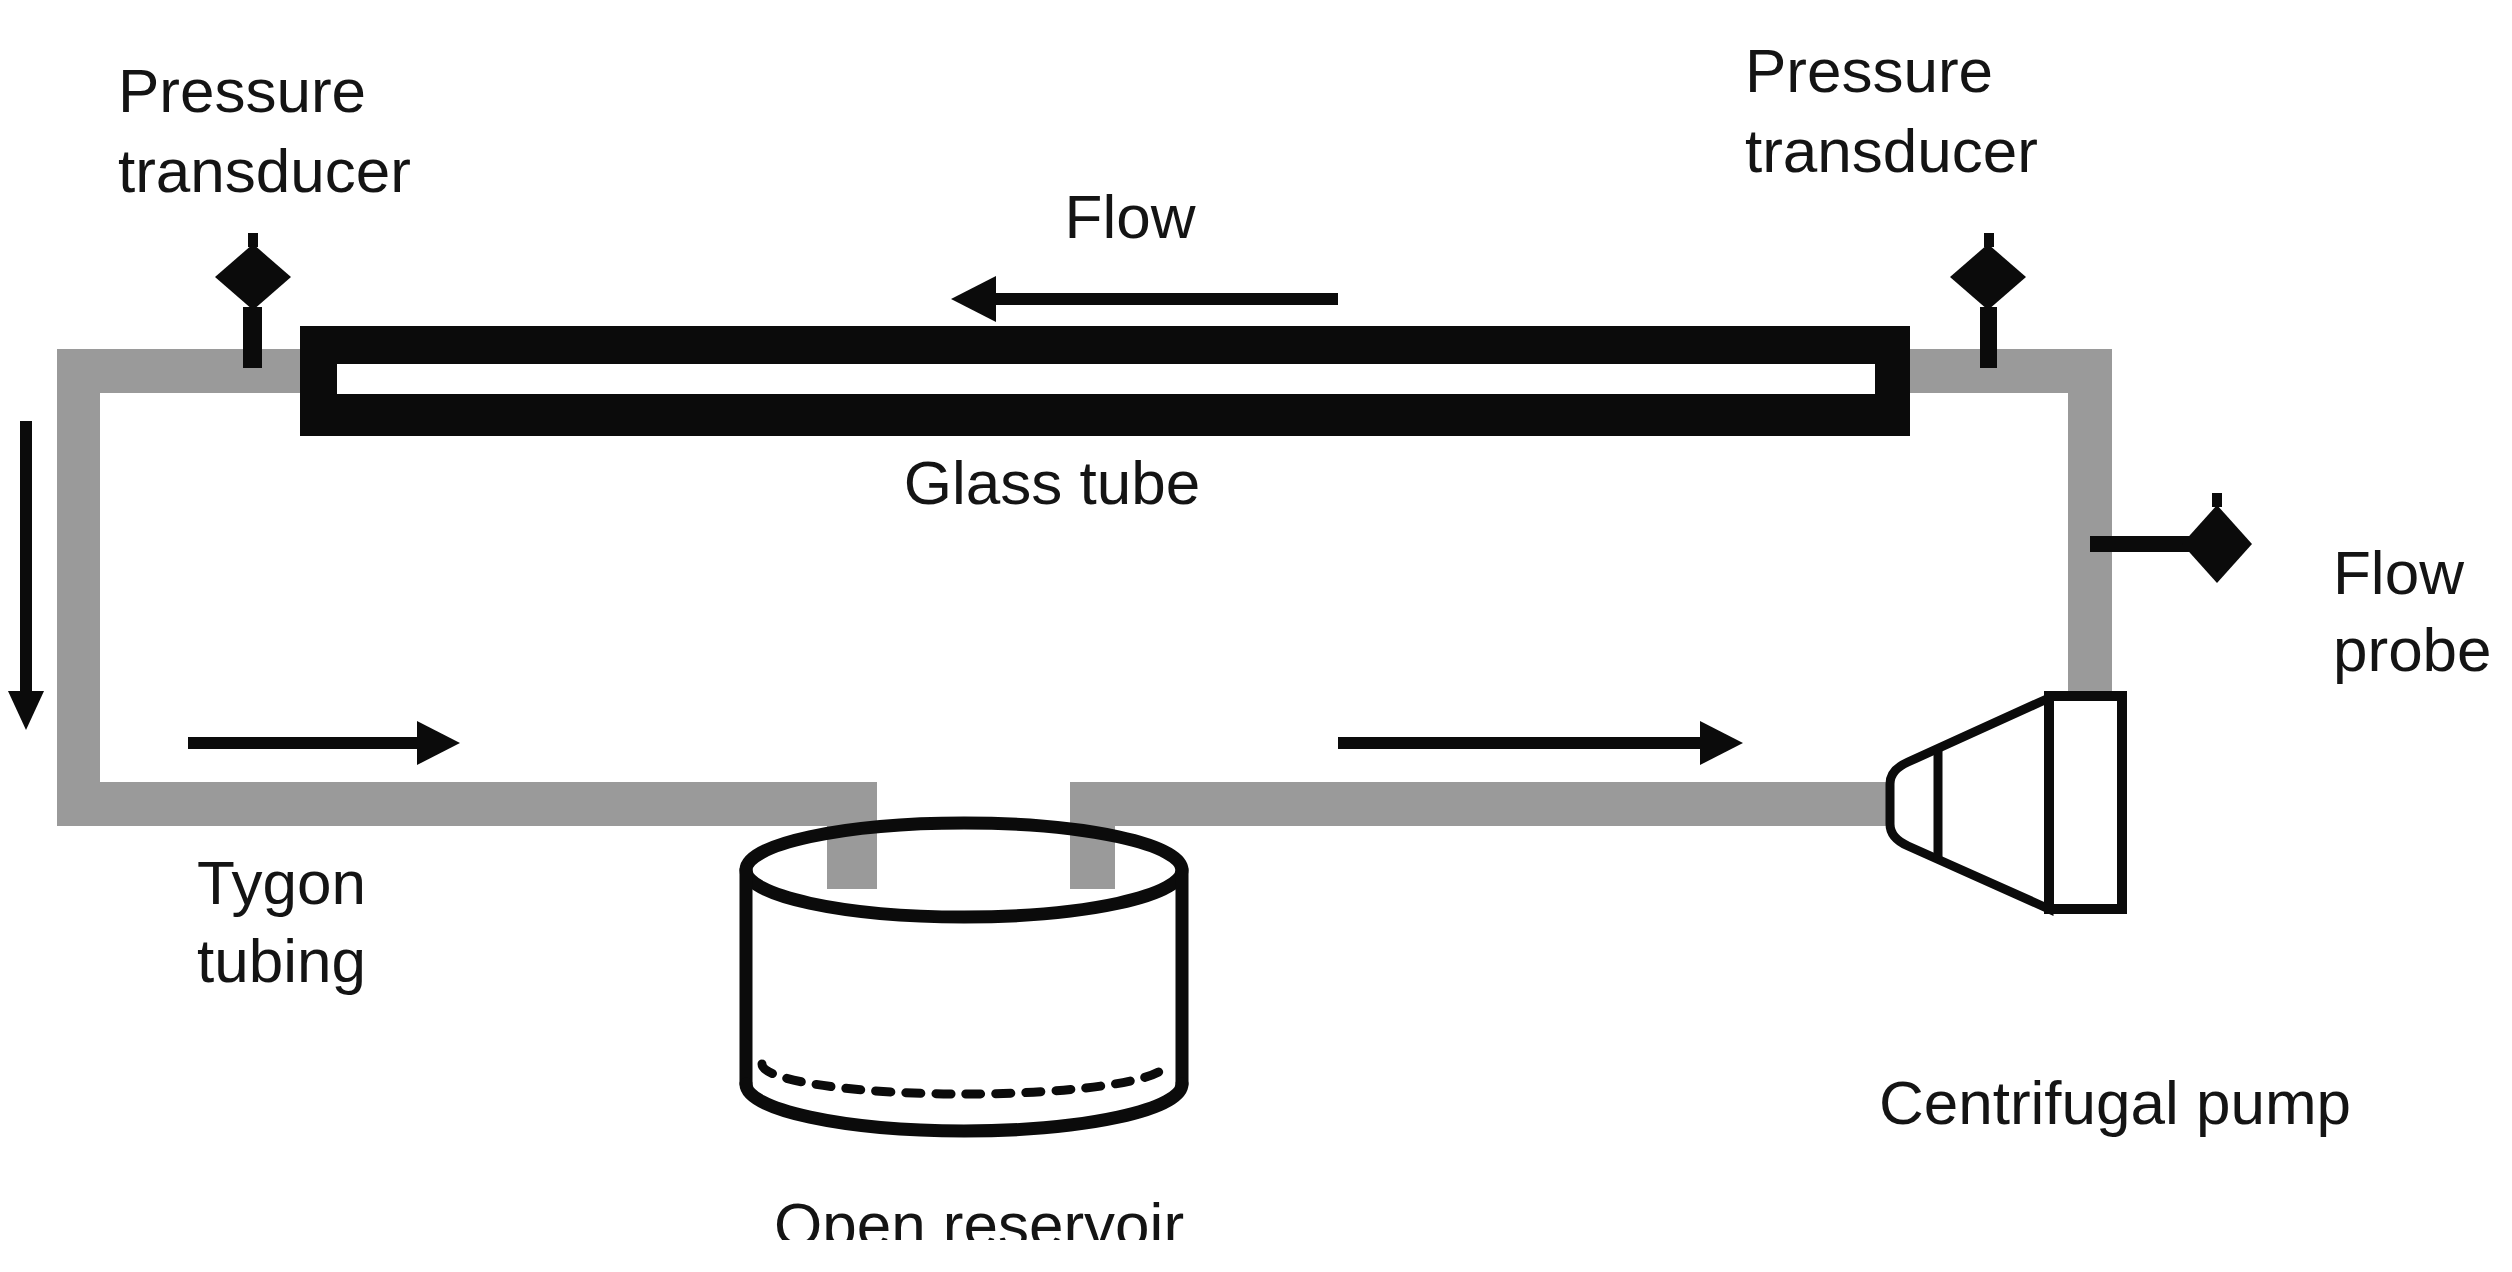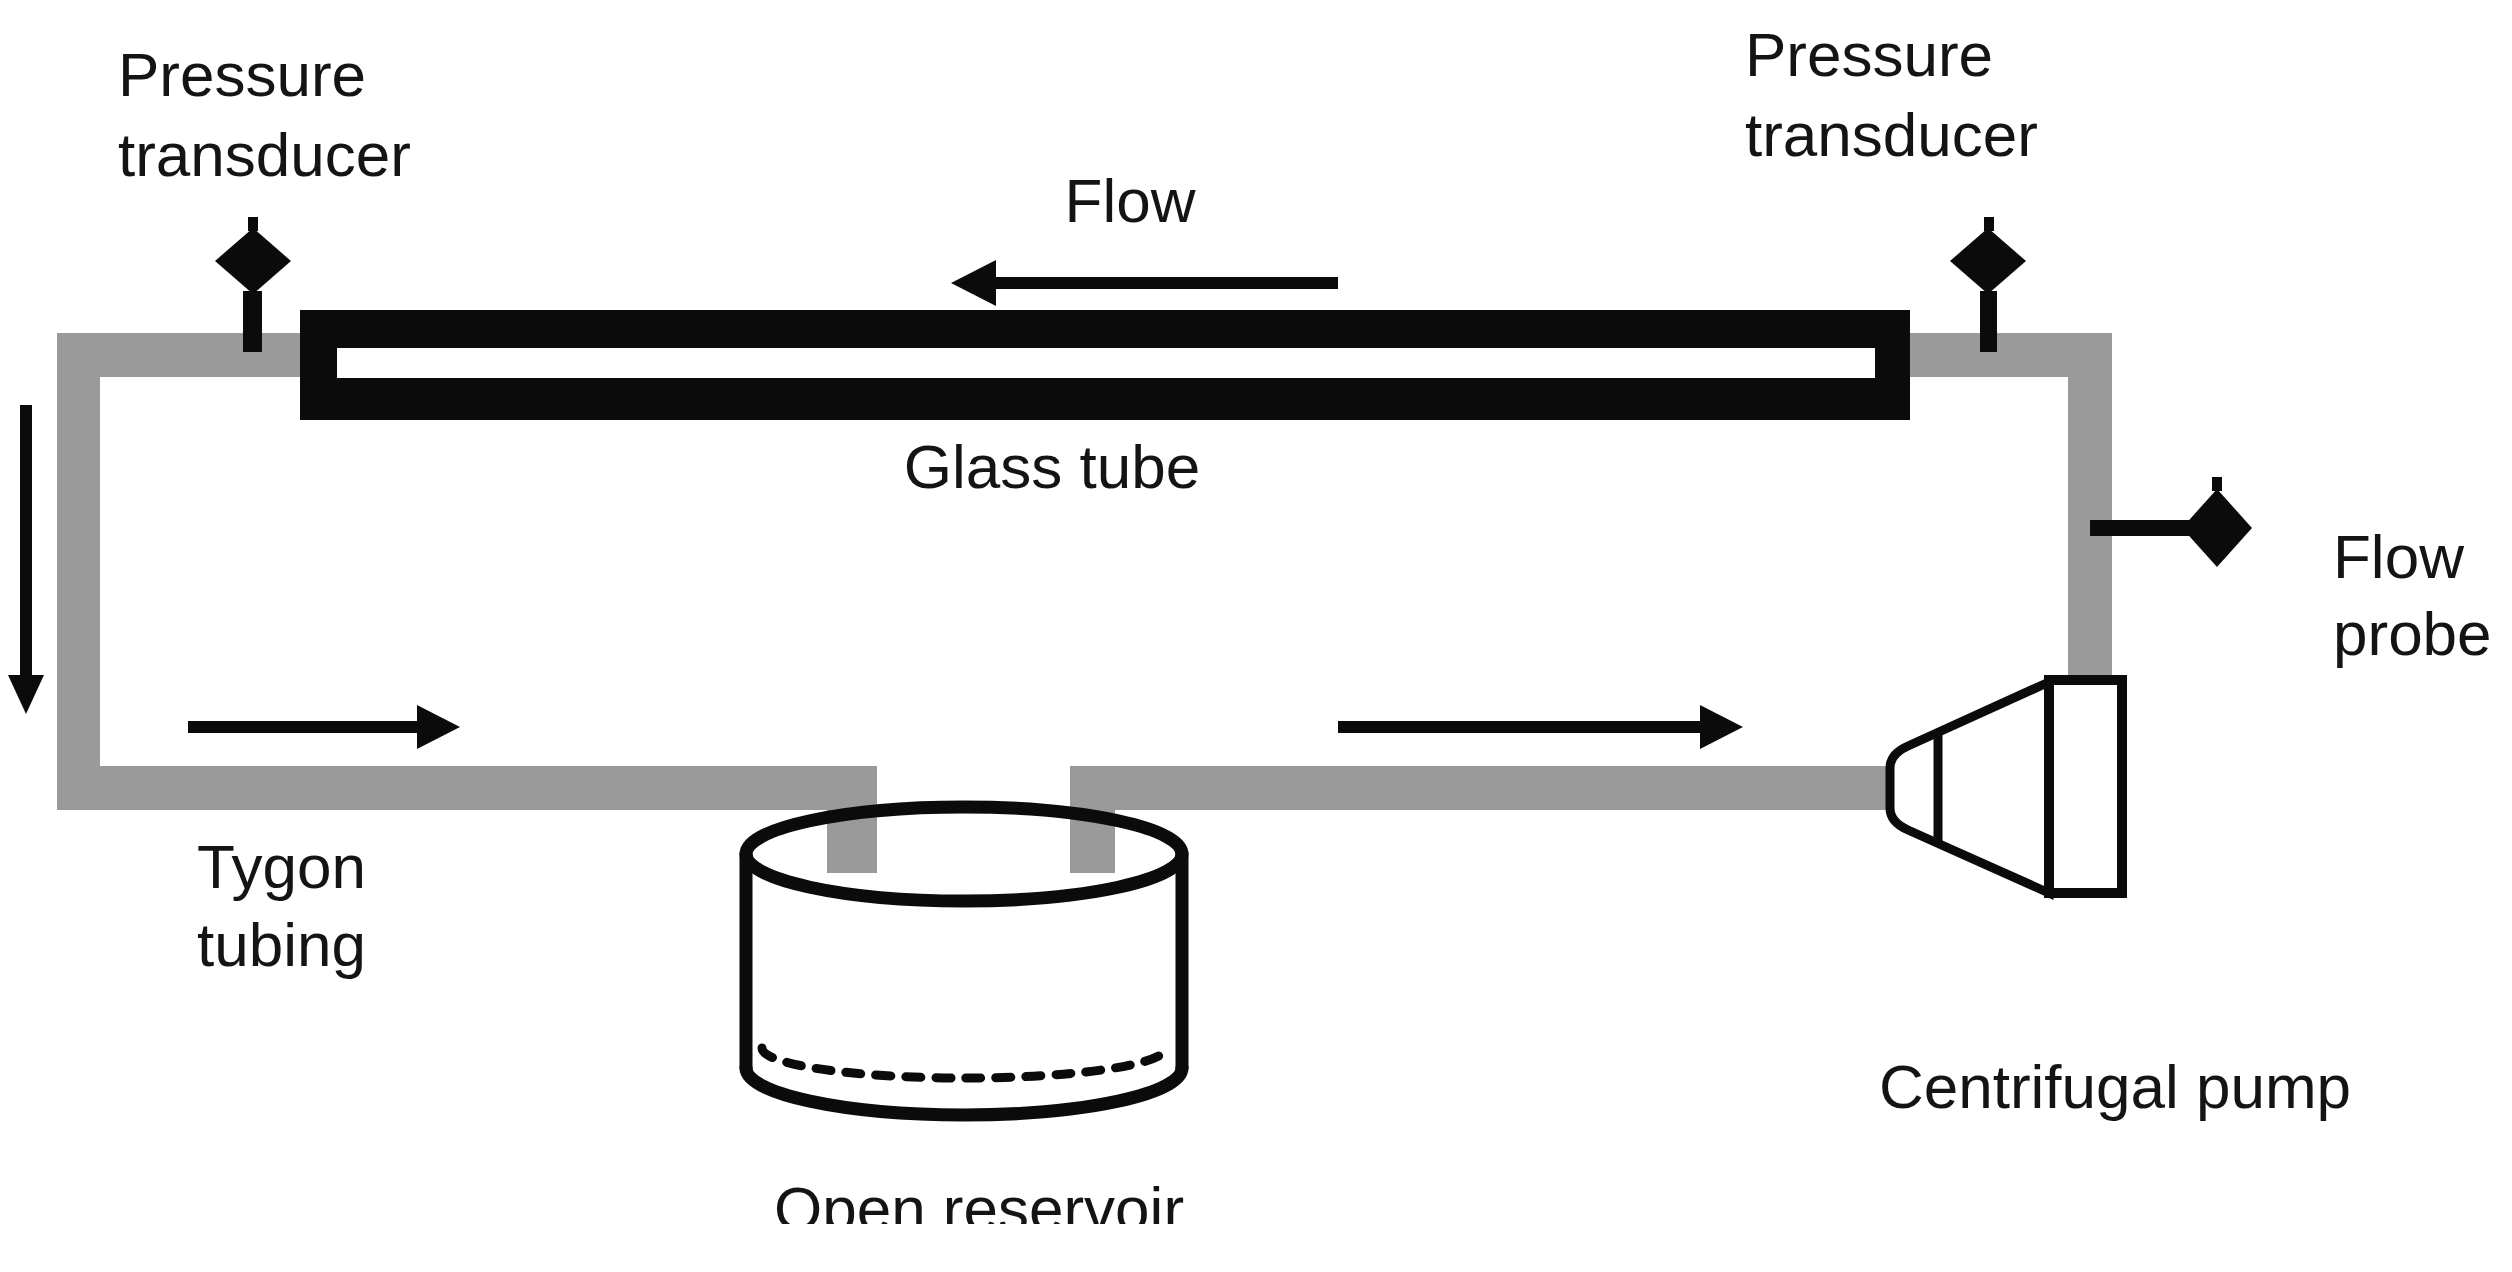--- a/index.html
+++ b/index.html
@@ -1,16 +1,16 @@
 <!DOCTYPE html>
 <html><head>
 <meta charset="utf-8">
 <style>
   html, body { margin: 0; padding: 0; background: #ffffff; }
-  .canvas { position: relative; width: 2512px; height: 1224px; background: #14b8a6; overflow: hidden; }
+  .canvas { position: relative; width: 2512px; height: 1224px; background: #14b8a6; overflow: hidden; margin-top: 16px; }
   svg { display: block; }
   text {
     font-family: "Liberation Sans", sans-serif;
     font-size: 62px;
     fill: #141414;
   }
 </style>
 </head>
 <body>
 

